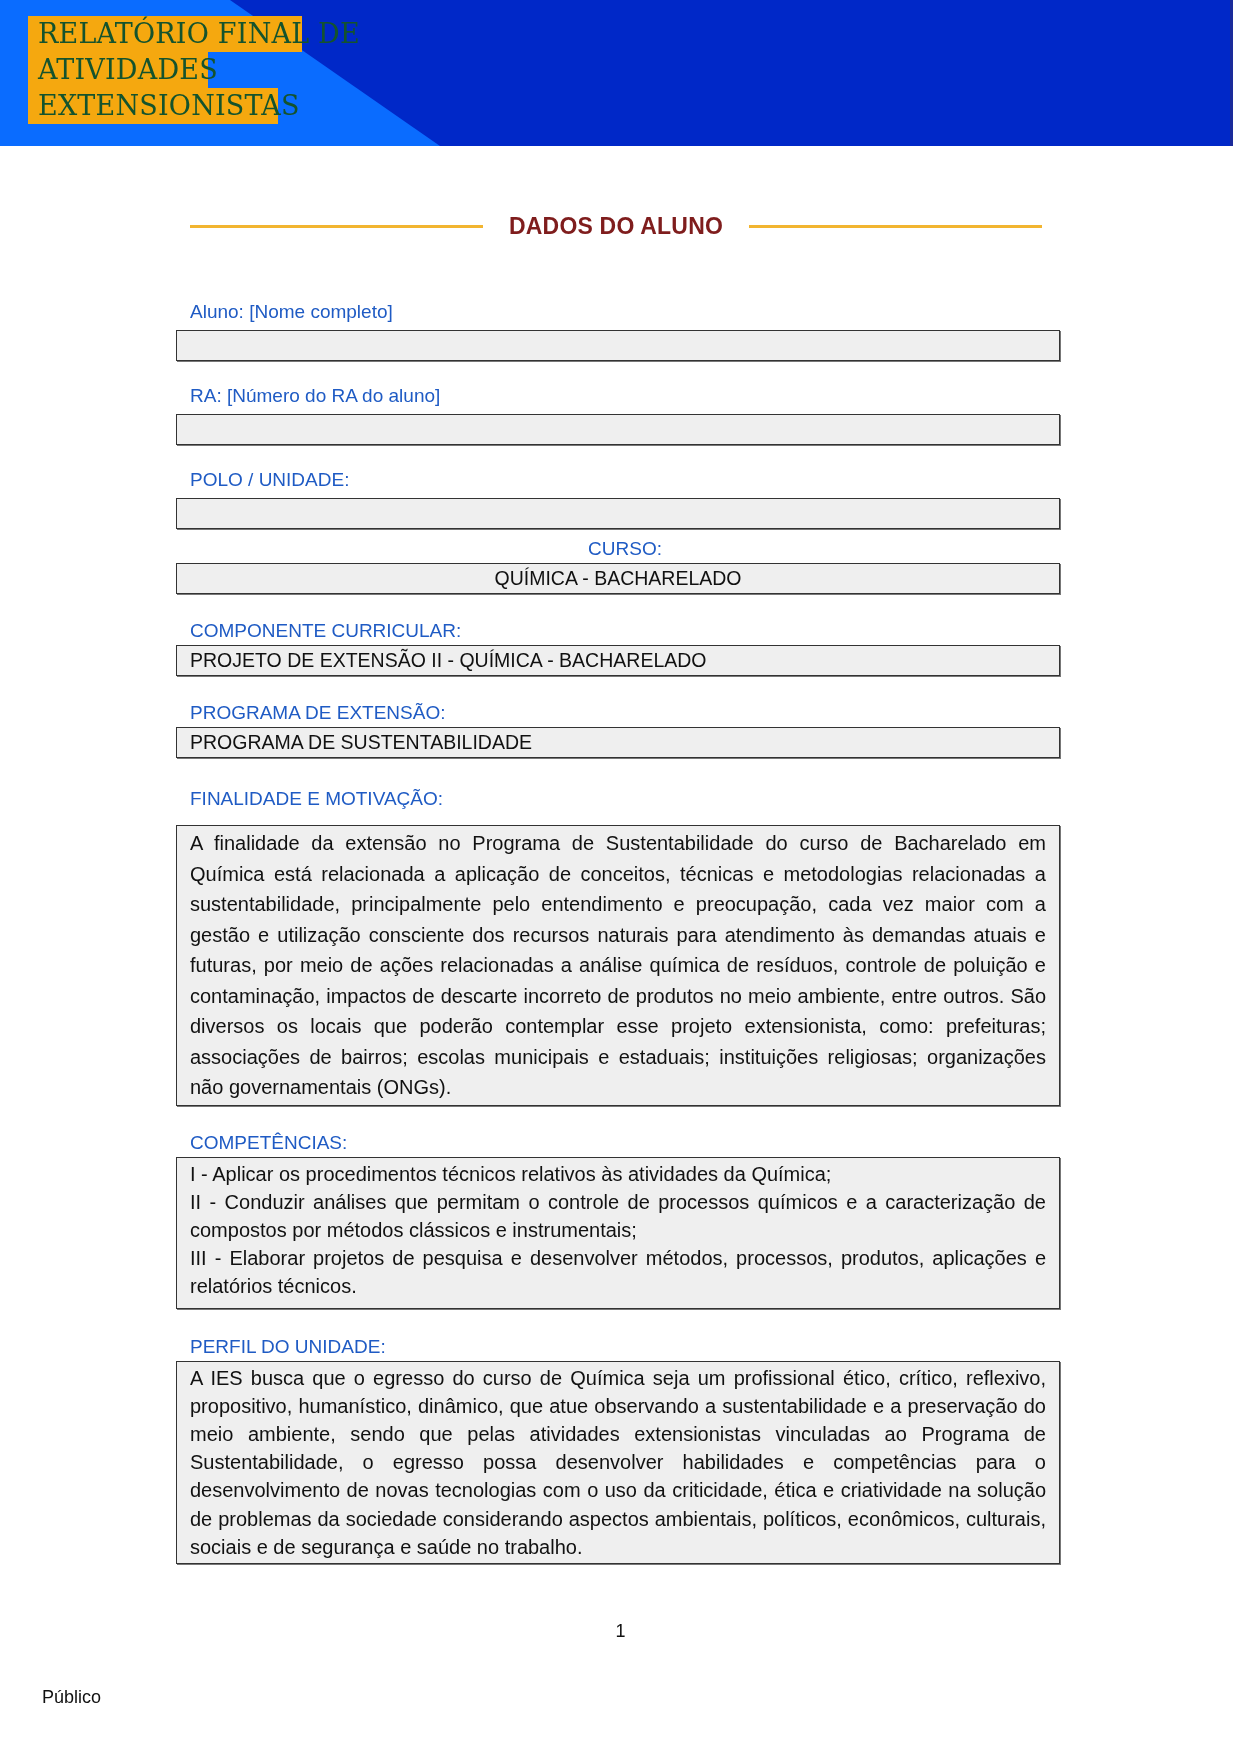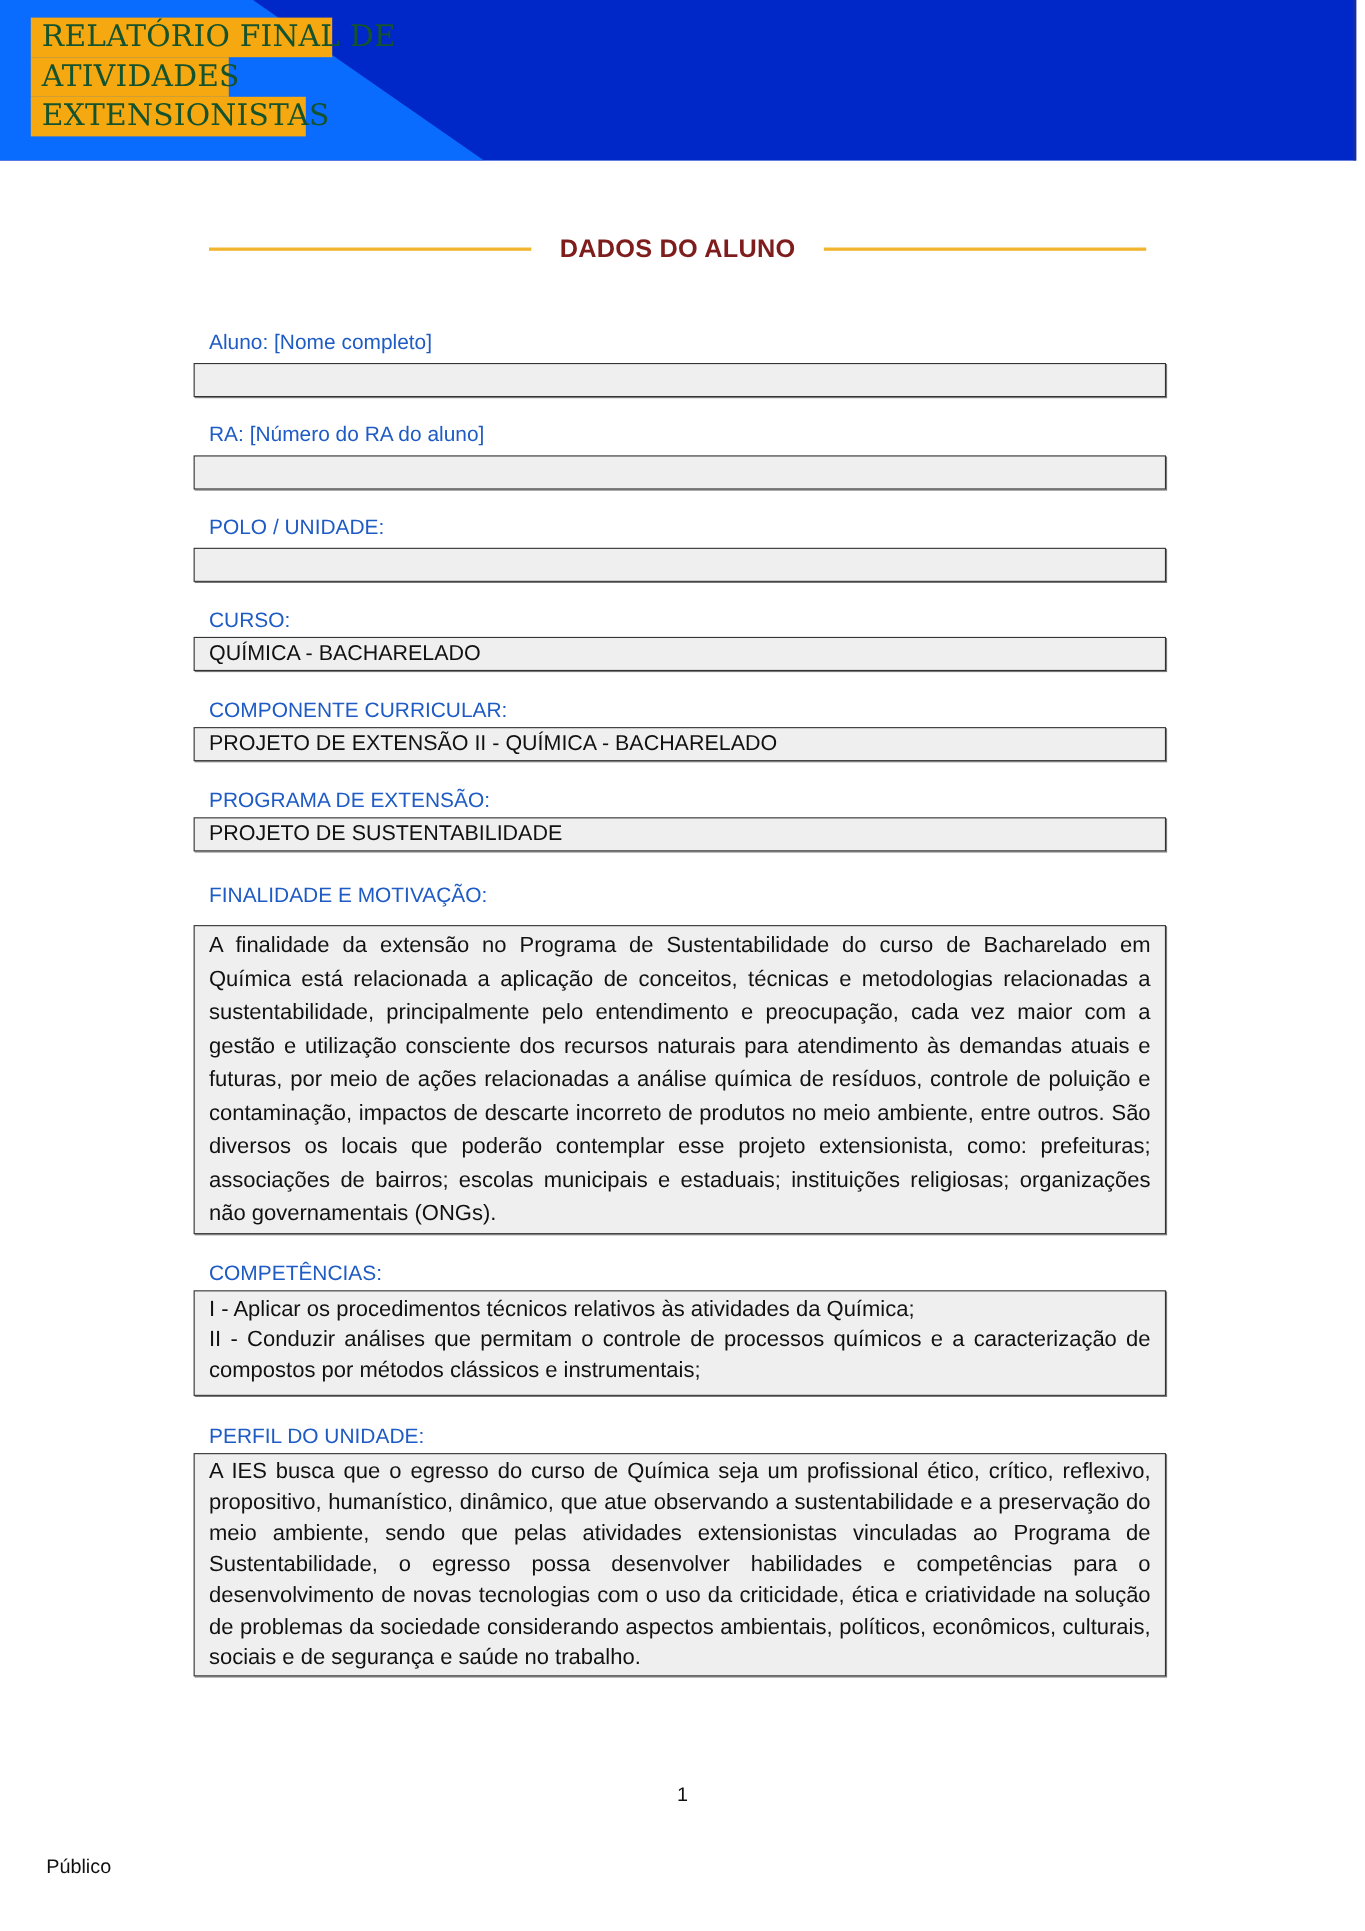--- a/index.html
+++ b/index.html
@@ -95,45 +95,46 @@
   <div style="margin-top:23px;">
     <div class="label">RA: [Número do RA do aluno]</div>
     <div class="box empty"></div>
   </div>
 
   <div style="margin-top:23px;">
     <div class="label">POLO / UNIDADE:</div>
     <div class="box empty"></div>
   </div>
 
-  <div style="margin-top:24px;">
+  <div style="margin-top:8px;text-align:center;">
     <div class="label">CURSO:</div>
     <div class="box value">QUÍMICA - BACHARELADO</div>
   </div>
 
   <div style="margin-top:25px;">
     <div class="label">COMPONENTE CURRICULAR:</div>
     <div class="box value">PROJETO DE EXTENSÃO II - QUÍMICA - BACHARELADO</div>
   </div>
 
   <div style="margin-top:25px;">
     <div class="label">PROGRAMA DE EXTENSÃO:</div>
-    <div class="box value">PROJETO DE SUSTENTABILIDADE</div>
+    <div class="box value">PROGRAMA DE SUSTENTABILIDADE</div>
   </div>
 
   <div style="margin-top:29px;">
     <div class="label">FINALIDADE E MOTIVAÇÃO:</div>
     <div class="box para">A finalidade da extensão no Programa de Sustentabilidade do curso de Bacharelado em Química está relacionada a aplicação de conceitos, técnicas e metodologias relacionadas a sustentabilidade, principalmente pelo entendimento e preocupação, cada vez maior com a gestão e utilização consciente dos recursos naturais para atendimento às demandas atuais e futuras, por meio de ações relacionadas a análise química de resíduos, controle de poluição e contaminação, impactos de descarte incorreto de produtos no meio ambiente, entre outros. São diversos os locais que poderão contemplar esse projeto extensionista, como: prefeituras; associações de bairros; escolas municipais e estaduais; instituições religiosas; organizações não governamentais (ONGs).</div>
   </div>
 
   <div style="margin-top:25px;">
     <div class="label">COMPETÊNCIAS:</div>
     <div class="box list">
       <div>I - Aplicar os procedimentos técnicos relativos às atividades da Química;</div>
       <div>II - Conduzir análises que permitam o controle de processos químicos e a caracterização de compostos por métodos clássicos e instrumentais;</div>
+      <div>III - Elaborar projetos de pesquisa e desenvolver métodos, processos, produtos, aplicações e relatórios técnicos.</div>
     </div>
   </div>
 
   <div style="margin-top:26px;">
     <div class="label">PERFIL DO UNIDADE:</div>
     <div class="box profile">A IES busca que o egresso do curso de Química seja um profissional ético, crítico, reflexivo, propositivo, humanístico, dinâmico, que atue observando a sustentabilidade e a preservação do meio ambiente, sendo que pelas atividades extensionistas vinculadas ao Programa de Sustentabilidade, o egresso possa desenvolver habilidades e competências para o desenvolvimento de novas tecnologias com o uso da criticidade, ética e criatividade na solução de problemas da sociedade considerando aspectos ambientais, políticos, econômicos, culturais, sociais e de segurança e saúde no trabalho.</div>
   </div>
 </div>
 
 <div class="page-number">1</div>

